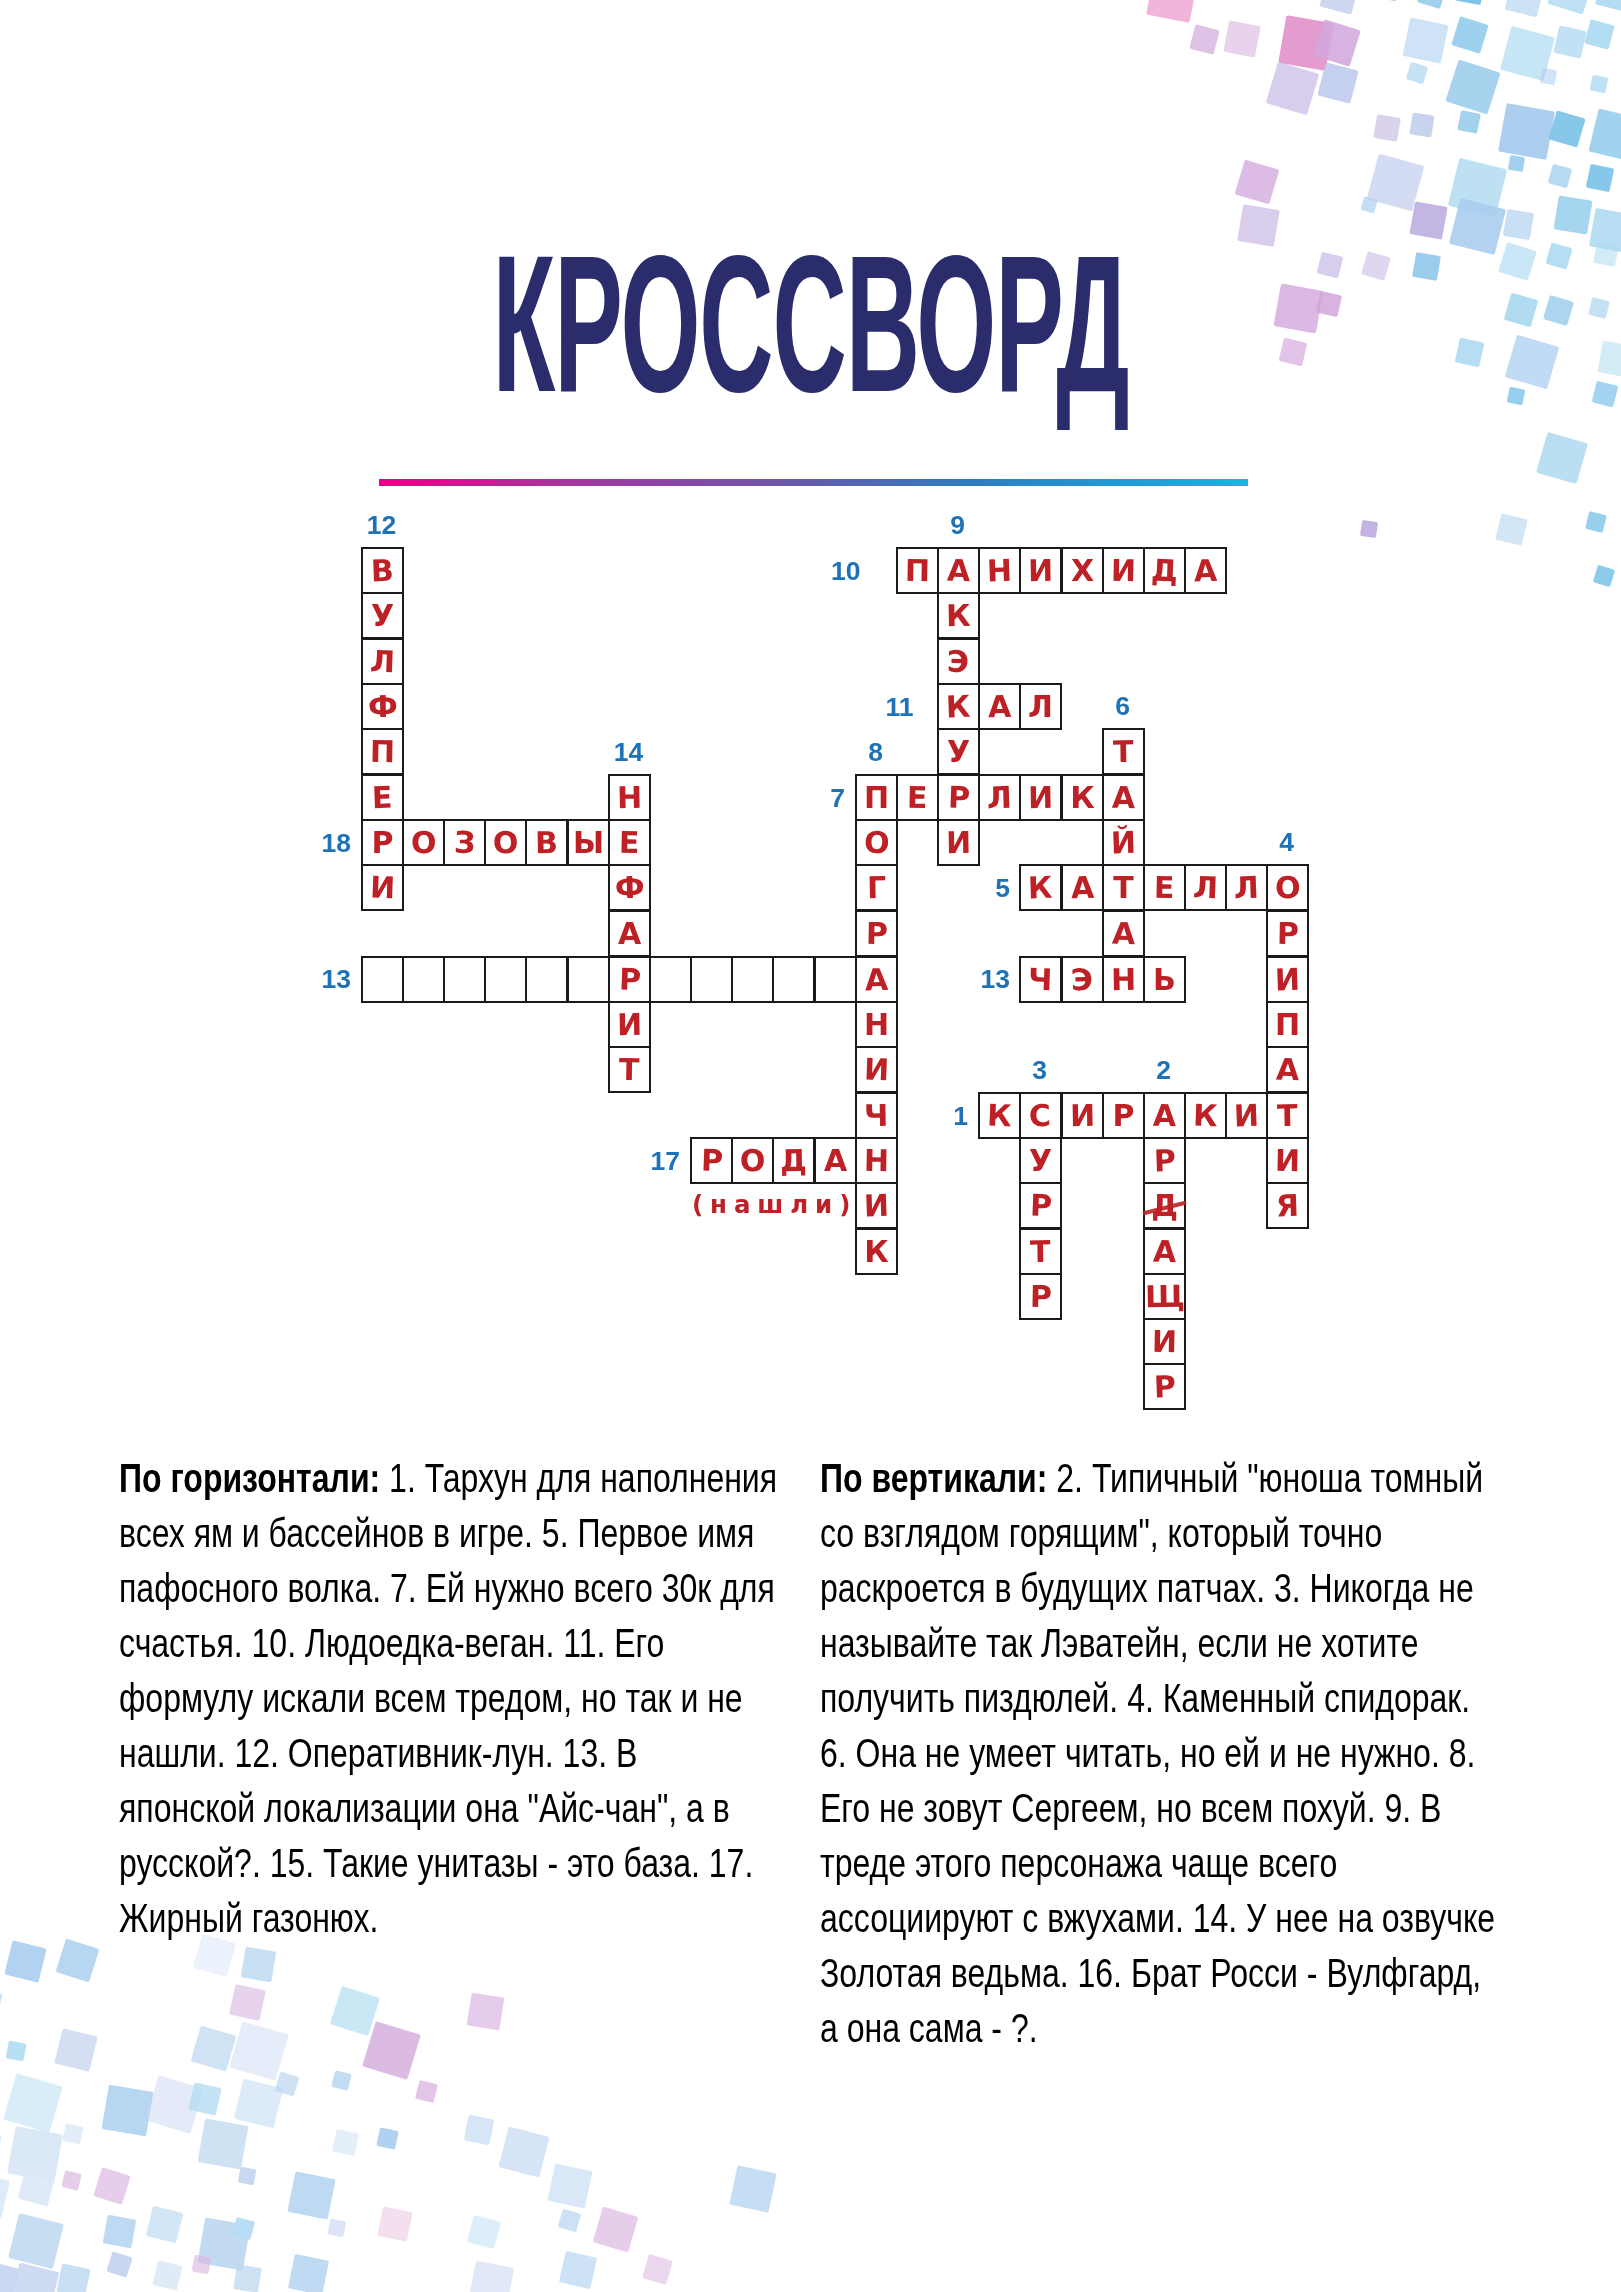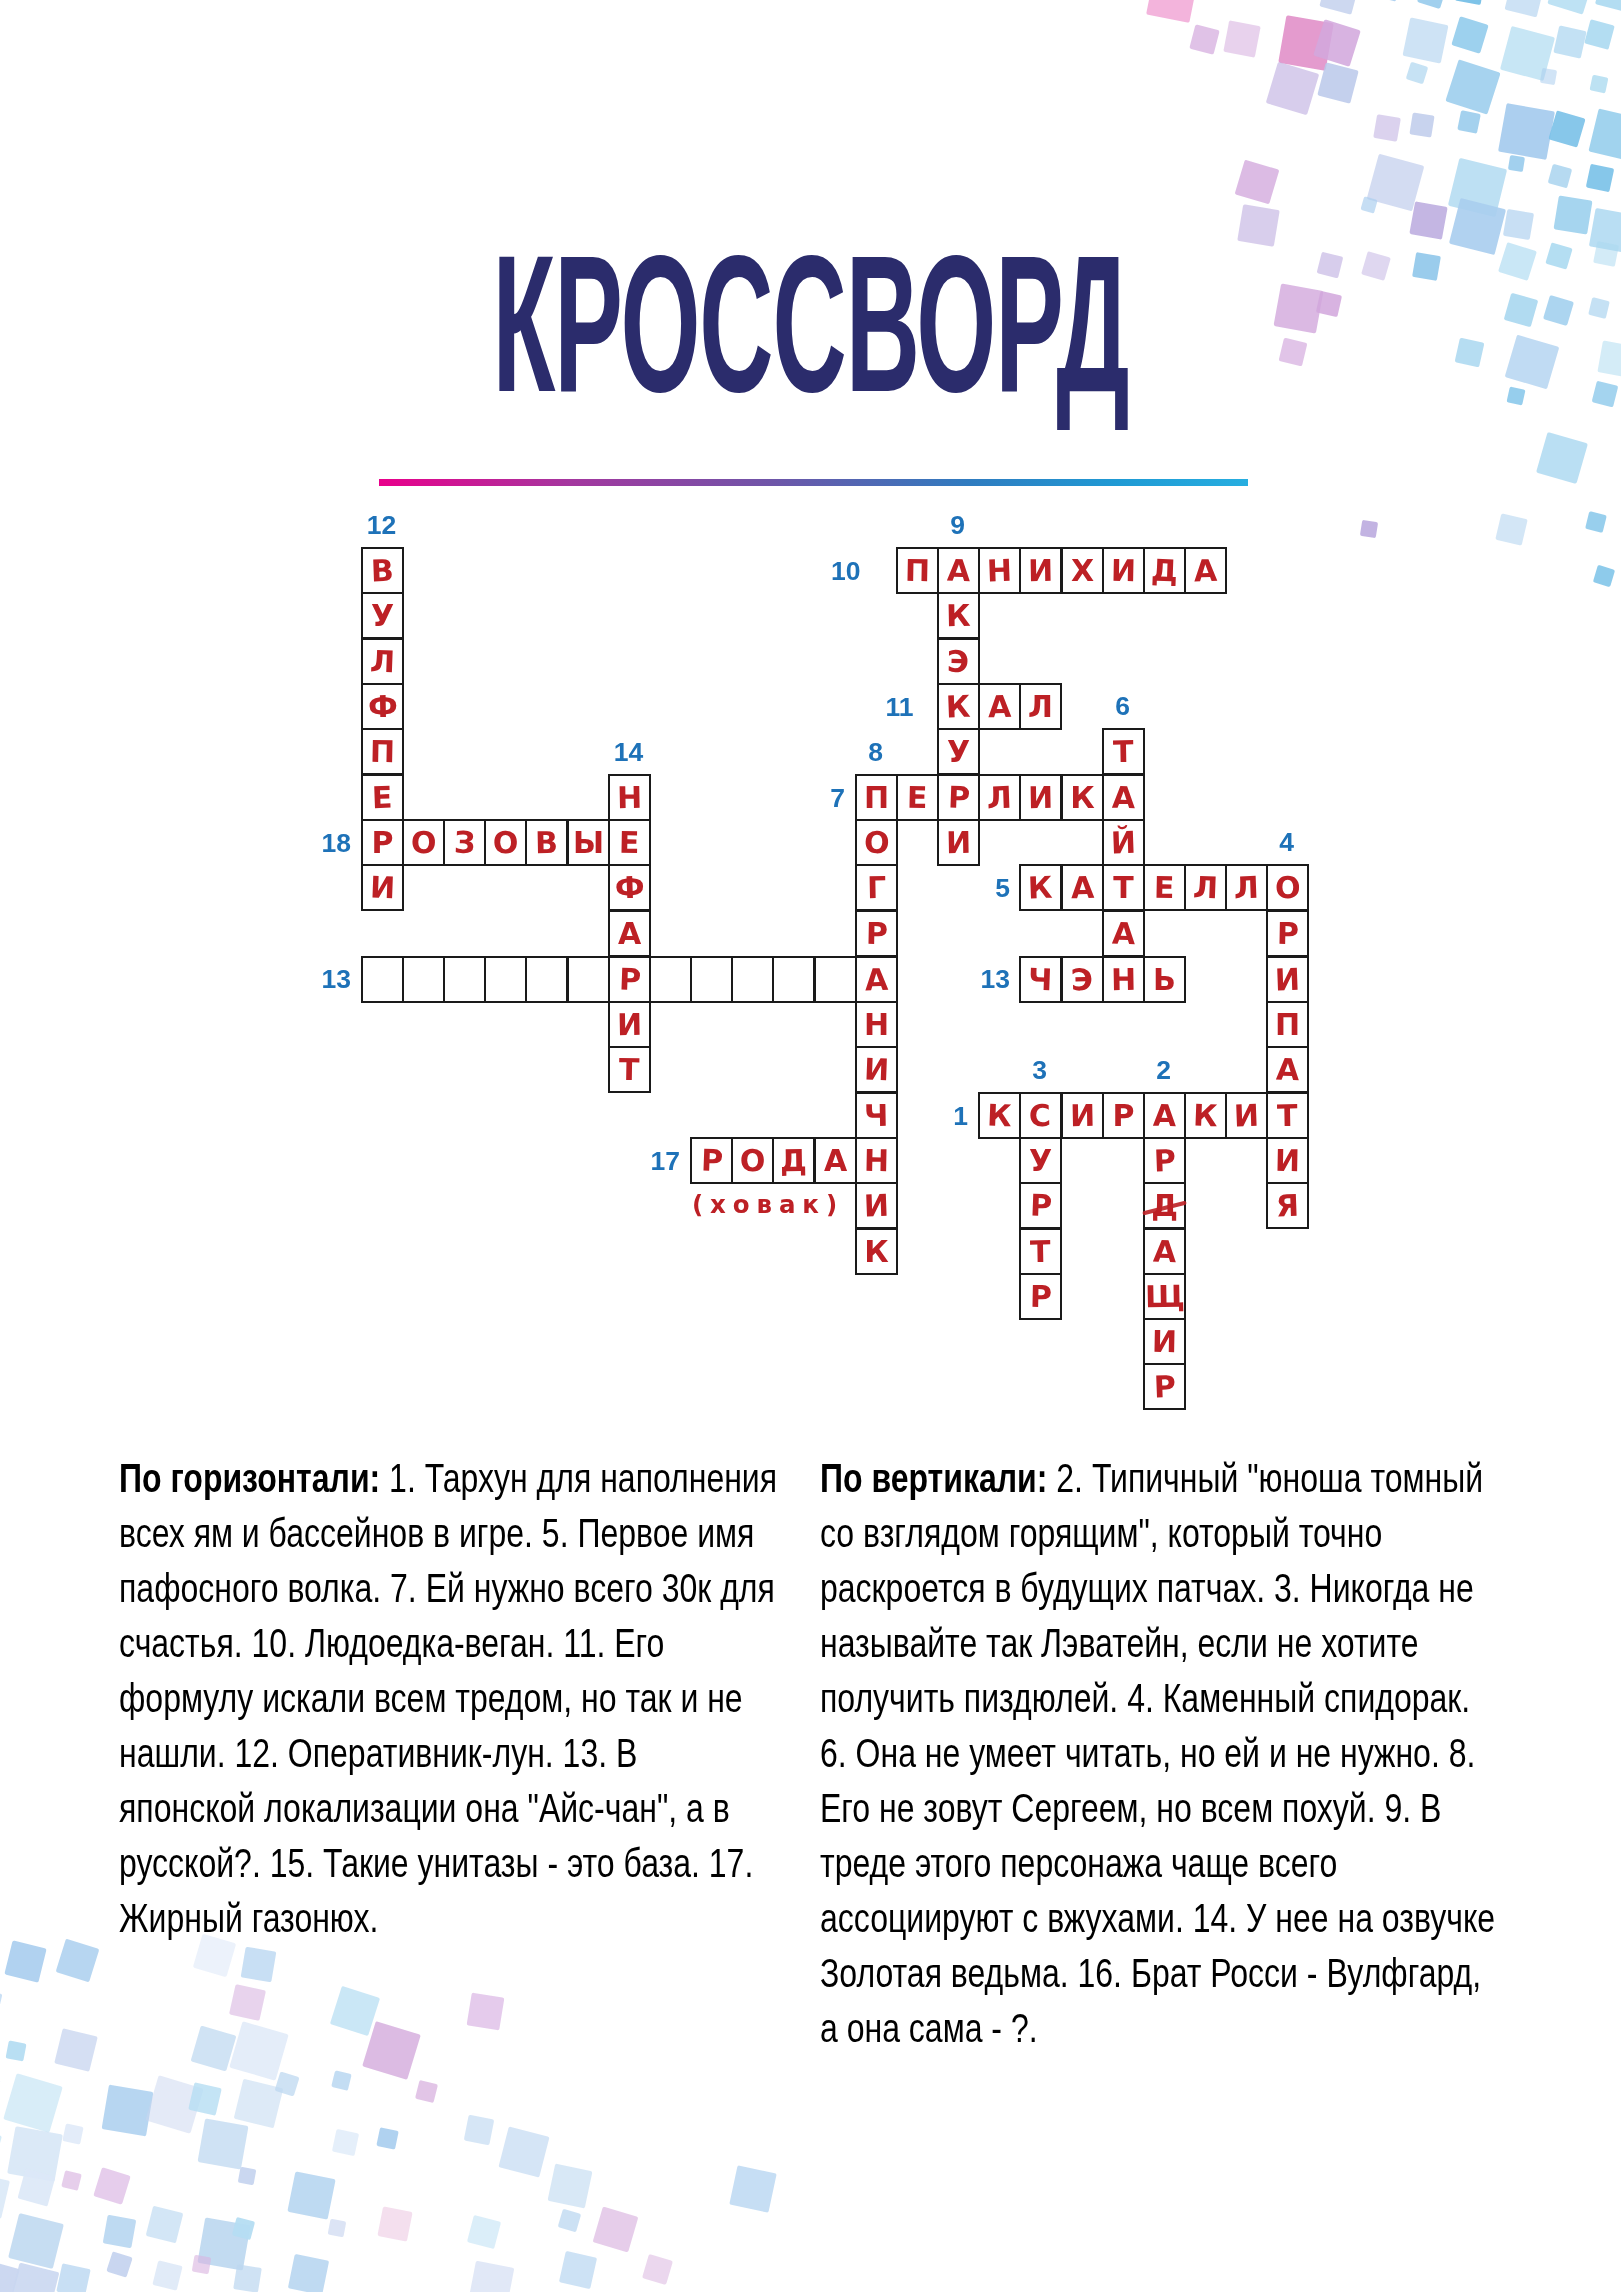--- a/index.html
+++ b/index.html
@@ -478,21 +478,21 @@
       <div class="numlabel" style="left: 608px; width: 41px; text-align: center; top: 739px;">14</div>
       <div class="numlabel" style="left: 296px; width: 55px; text-align: right; top: 830px;">18</div>
       <div class="numlabel" style="left: 955px; width: 55px; text-align: right; top: 875px;">5</div>
       <div class="numlabel" style="left: 1266px; width: 41px; text-align: center; top: 829px;">4</div>
       <div class="numlabel" style="left: 296px; width: 55px; text-align: right; top: 966px;">13</div>
       <div class="numlabel" style="left: 955px; width: 55px; text-align: right; top: 966px;">13</div>
       <div class="numlabel" style="left: 913px; width: 55px; text-align: right; top: 1103px;">1</div>
       <div class="numlabel" style="left: 1019px; width: 41px; text-align: center; top: 1057px;">3</div>
       <div class="numlabel" style="left: 1143px; width: 41px; text-align: center; top: 1057px;">2</div>
       <div class="numlabel" style="left: 625px; width: 55px; text-align: right; top: 1148px;">17</div>
-      <div class="annot" style="left: 692px; top: 1190px;">(ховак)</div>
+      <div class="annot" style="left: 692px; top: 1190px;">(нашли)</div>
       <div class="scribble" style="left: 1142px; top: 1206px;"></div>
     </div>
 
   <div class="clue-col" id="clues-across">
     <span class="clue-head">По горизонтали:</span><span> 1. Тархун для наполнения всех ям и бассейнов в игре. 5. Первое имя пафосного волка. 7. Ей нужно всего 30к для счастья. 10. Людоедка-веган. 11. Его формулу искали всем тредом, но так и не нашли. 12. Оперативник-лун. 13. В японской локализации она "Айс-чан", а в русской?. 15. Такие унитазы - это база. 17. Жирный газонюх.</span>
   </div>
   <div class="clue-col" id="clues-down">
     <span class="clue-head">По вертикали:</span><span> 2. Типичный "юноша томный со взглядом горящим", который точно раскроется в будущих патчах. 3. Никогда не называйте так Лэватейн, если не хотите получить пиздюлей. 4. Каменный спидорак. 6. Она не умеет читать, но ей и не нужно. 8. Его не зовут Сергеем, но всем похуй. 9. В треде этого персонажа чаще всего ассоциируют с вжухами. 14. У нее на озвучке Золотая ведьма. 16. Брат Росси - Вулфгард, а она сама - ?.</span>
   </div>
 

